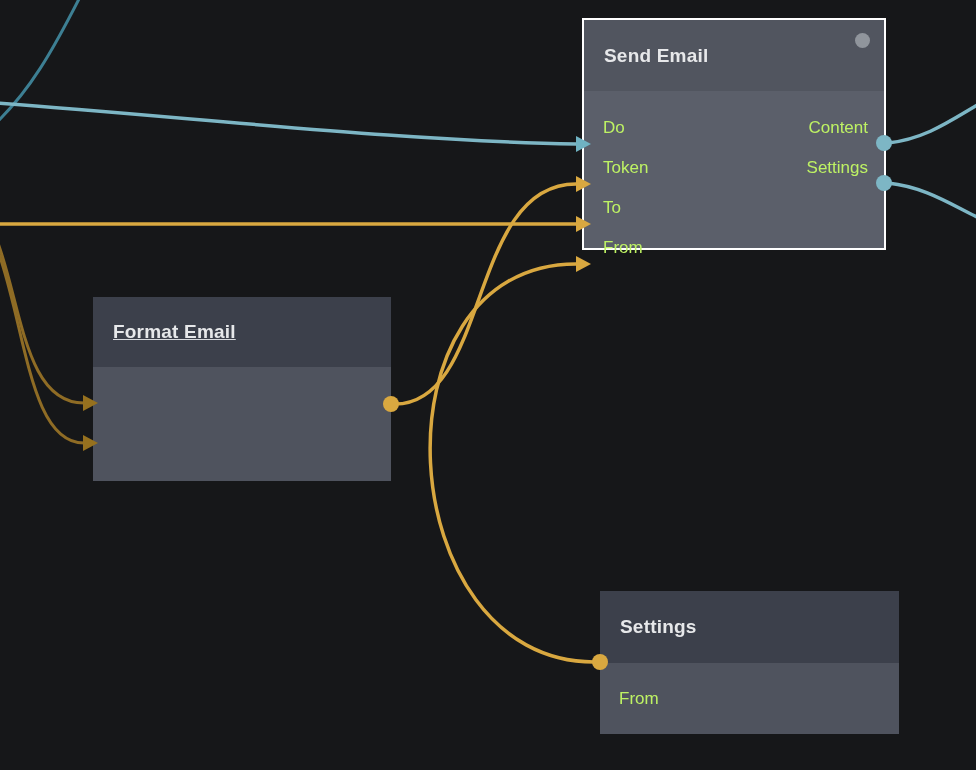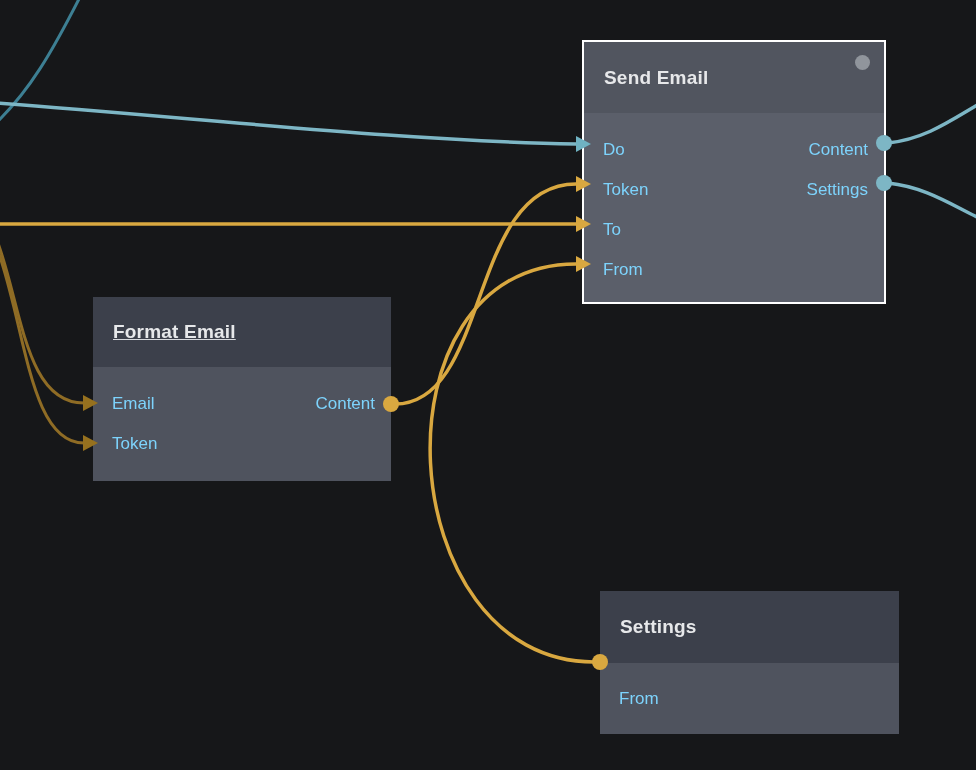--- a/index.html
+++ b/index.html
@@ -47,34 +47,34 @@
   .node-body { position: relative; }
   .port-row {
     height: 40px;
     display: flex;
     align-items: center;
     justify-content: space-between;
     padding: 0 16px 0 19px;
   }
   .port-label {
     font-size: 17px;
-    color: #7dd3fc;
+    color: #bef264;
   }
   svg.wires {
     position: absolute;
     left: 0; top: 0;
     pointer-events: none;
   }
 </style>
 </head>
 <body>
 
 <div class="canvas">
 
-  <div class="node selected" style="left:582px; top:40px; width:304px; height:264px;">
+  <div class="node selected" style="left:582px; top:18px; width:304px; height:232px;">
     <div class="node-header" style="height:71px;">
       <span class="node-title">Send Email</span>
       <span class="status-dot"></span>
     </div>
     <div class="node-body" style="padding-top:17px;">
       <div class="port-row">
         <span class="port-label">Do</span>
         <span class="port-label">Content</span>
       </div>
       <div class="port-row">
@@ -86,29 +86,20 @@
       </div>
       <div class="port-row">
         <span class="port-label">From</span>
       </div>
     </div>
   </div>
 
   <div class="node" style="left:93px; top:297px; width:298px; height:184px;">
     <div class="node-header" style="height:70px;text-decoration:underline;">
       <span class="node-title">Format Email</span>
-    </div>
-    <div class="node-body" style="padding-top:17px;">
-      <div class="port-row">
-        <span class="port-label">Email</span>
-        <span class="port-label">Content</span>
-      </div>
-      <div class="port-row">
-        <span class="port-label">Token</span>
-      </div>
     </div>
   </div>
 
   <div class="node" style="left:600px; top:554px; width:299px; height:143px;margin-top:37px;">
     <div class="node-header" style="height:72px;">
       <span class="node-title">Settings</span>
     </div>
     <div class="node-body" style="padding-top:16px;">
       <div class="port-row">
         <span class="port-label">From</span>

